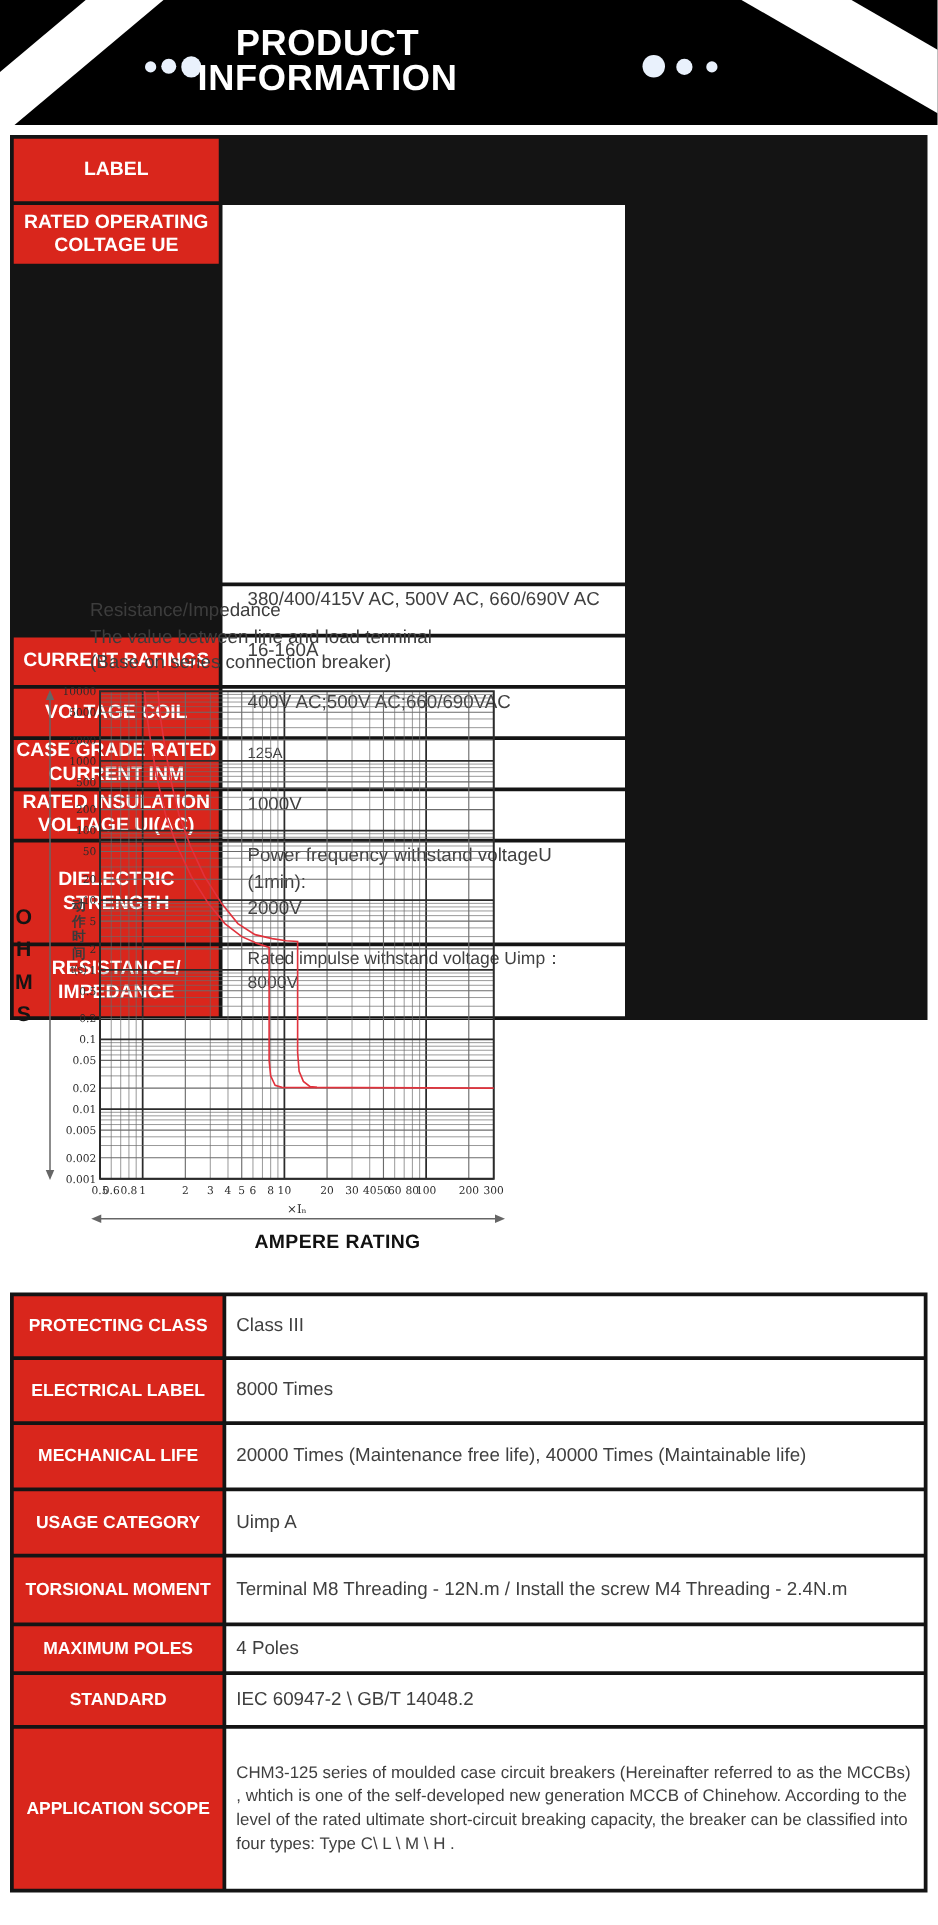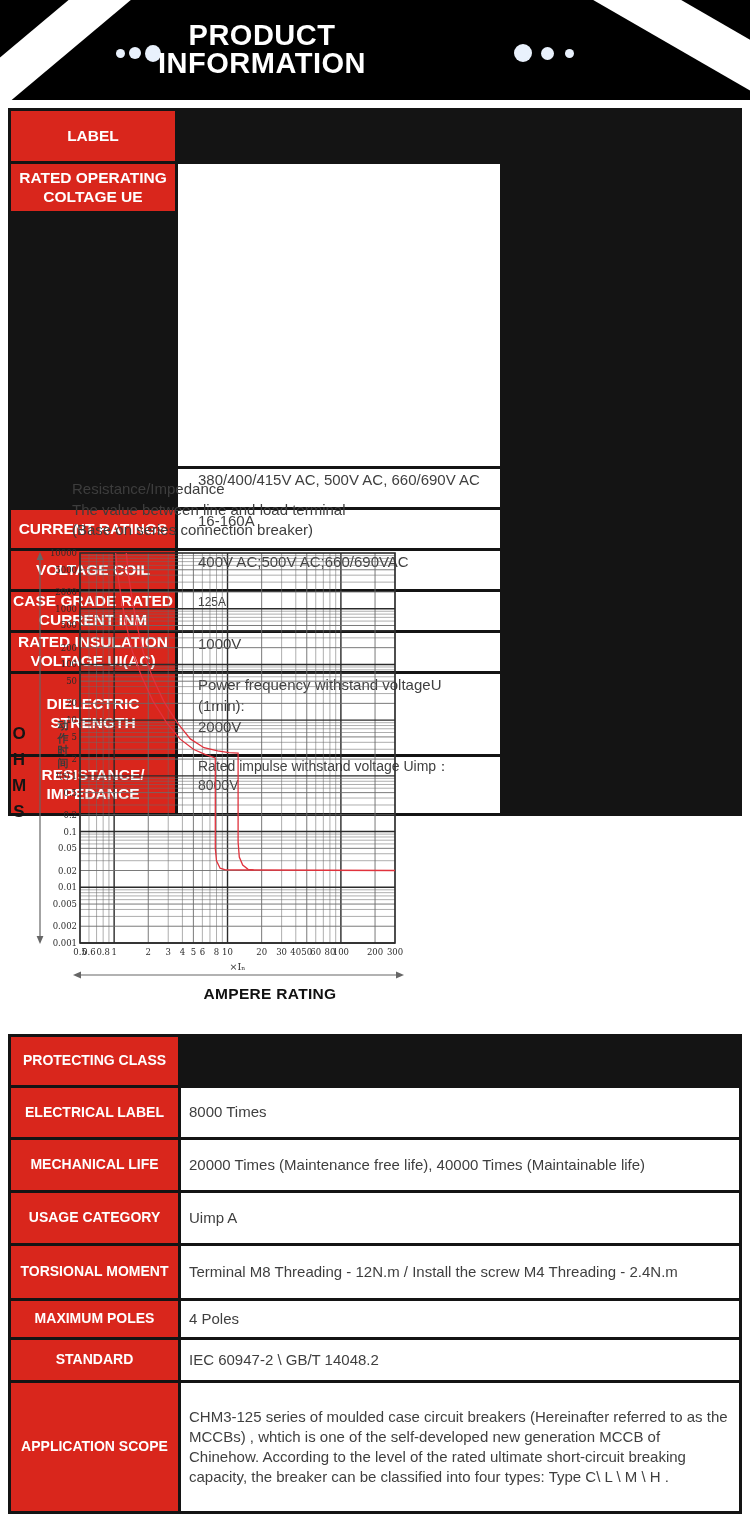--- a/index.html
+++ b/index.html
@@ -253,20 +253,21 @@
     <polygon points="40,399 36.6,391 43.4,391" fill="#666"></polygon>
     <line x1="79" y1="430" x2="398" y2="430" stroke="#666" stroke-width="1.2"></line>
     <polygon points="73,430 81,426.6 81,433.4" fill="#666"></polygon>
     <polygon points="404,430 396,426.6 396,433.4" fill="#666"></polygon>
   </svg>
 
 <div class="ampere">AMPERE RATING</div>
 
 <div class="grid-table info-table" id="info-table">
     <div class="red-cell">PROTECTING CLASS</div>
+    <div class="val-cell">Class III</div>
     <div class="red-cell">ELECTRICAL LABEL</div>
     <div class="val-cell">8000 Times</div>
     <div class="red-cell">MECHANICAL LIFE</div>
     <div class="val-cell">20000 Times (Maintenance free life), 40000 Times (Maintainable life)</div>
     <div class="red-cell">USAGE CATEGORY</div>
     <div class="val-cell">Uimp A</div>
     <div class="red-cell">TORSIONAL MOMENT</div>
     <div class="val-cell">Terminal M8 Threading - 12N.m / Install the screw M4 Threading - 2.4N.m</div>
     <div class="red-cell">MAXIMUM POLES</div>
     <div class="val-cell">4 Poles</div>

